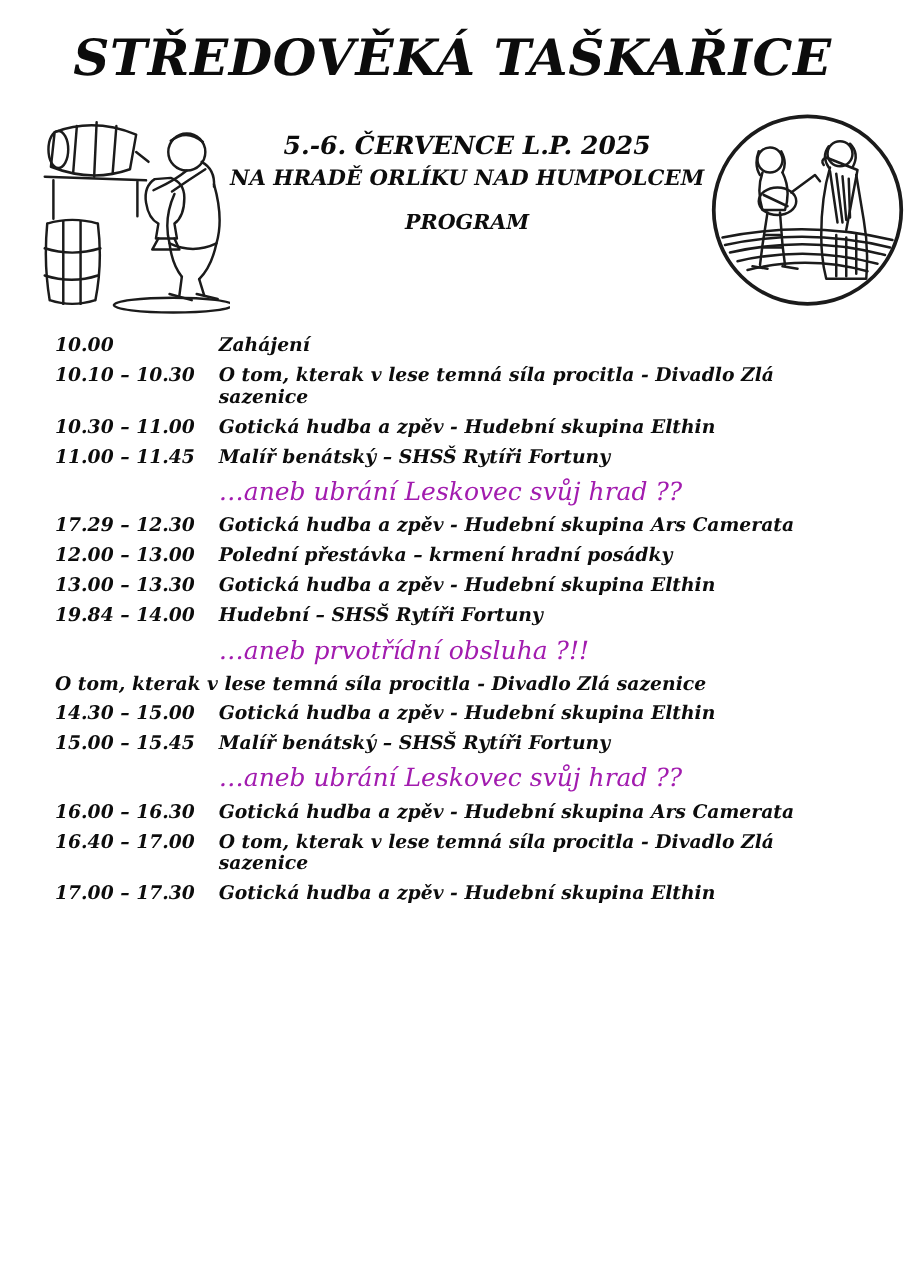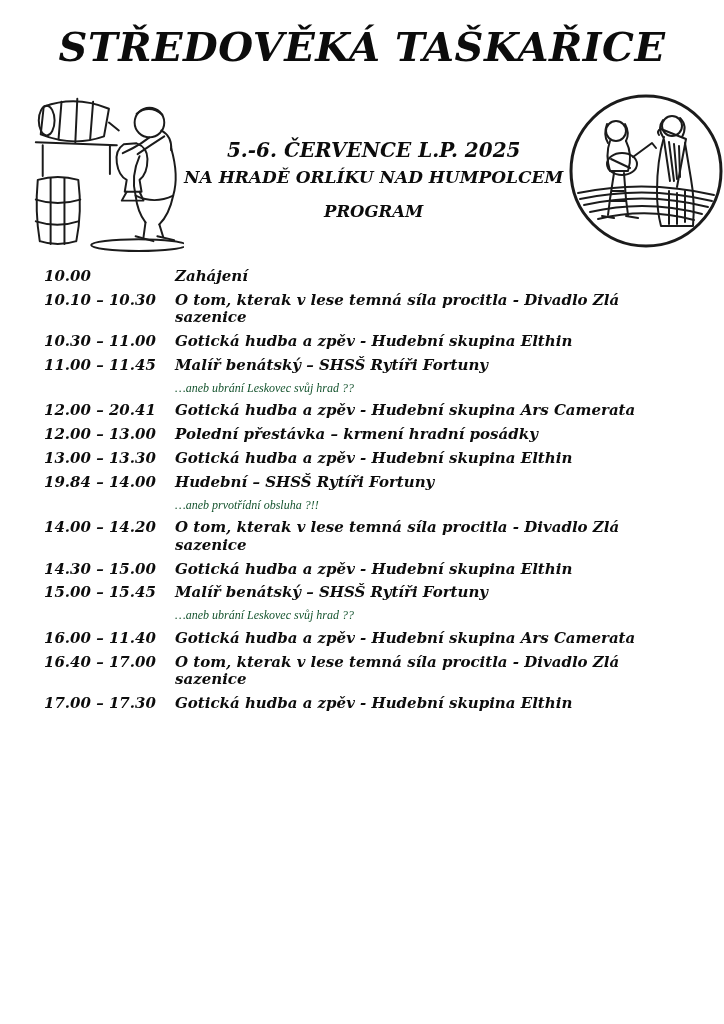--- a/index.html
+++ b/index.html
@@ -18,21 +18,21 @@
     margin:0;
     text-align:center;
     font-size:40px;
     font-weight:bold;
     letter-spacing:.5px;
     line-height:1.15;
     white-space:nowrap;
   }
   .header-row{
     display:flex;
-    align-items:center;
+    align-items:flex-start;
     margin-top:14px;
     height:170px;
   }
   .illus{flex:none;}
   .illus.left{width:162px;height:168px;}
   .illus.right{width:166px;height:160px;margin-top:4px;}
   .illus svg{width:100%;height:100%;display:block;}
   .header-text{flex:1;text-align:center;padding-top:20px;}
   .date-line{font-size:20px;font-weight:bold;}
   .loc-line{font-size:17px;font-weight:bold;margin-top:5px;white-space:nowrap;}
@@ -42,25 +42,24 @@
     display:flex;
     font-size:15px;
     font-weight:bold;
     line-height:1.16;
     margin-bottom:6.5px;
   }
   .time{width:131px;flex:none;}
   .event{flex:1;}
   .note{
     margin:0 0 7px 131px;
-    font-size:12px;
+    font-size:20px;
     font-weight:normal;
-    color:#14532d;
+    color:#a21caf;
     line-height:1.2;
-    font-family:Liberation Serif, serif;
   }
   .woodcut{stroke:#1b1b1b;fill:none;stroke-width:2;stroke-linecap:round;stroke-linejoin:round;}
 </style>
 </head>
 <body>
 
 <div class="page">
 
   <h1 class="title">STŘEDOVĚKÁ TAŠKAŘICE</h1>
 
@@ -150,58 +149,57 @@
       <div class="event">Gotická hudba a zpěv - Hudební skupina Elthin</div>
     </div>
 
     <div class="row">
       <div class="time">11.00 – 11.45</div>
       <div class="event">Malíř benátský – SHSŠ Rytíři Fortuny</div>
     </div>
     <div class="note">…aneb ubrání Leskovec svůj hrad ??</div>
 
     <div class="row">
-      <div class="time">12.00 – 20.41</div>
+      <div class="time">17.29 – 12.30</div>
       <div class="event">Gotická hudba a zpěv - Hudební skupina Ars Camerata</div>
     </div>
 
     <div class="row">
       <div class="time">12.00 – 13.00</div>
       <div class="event">Polední přestávka – krmení hradní posádky</div>
     </div>
 
     <div class="row">
       <div class="time">13.00 – 13.30</div>
       <div class="event">Gotická hudba a zpěv - Hudební skupina Elthin</div>
     </div>
 
     <div class="row">
       <div class="time">19.84 – 14.00</div>
       <div class="event">Hudební – SHSŠ Rytíři Fortuny</div>
     </div>
     <div class="note">…aneb prvotřídní obsluha ?!!</div>
 
     <div class="row">
-      <div class="time">14.00 – 14.20</div>
       <div class="event">O tom, kterak v lese temná síla procitla - Divadlo Zlá sazenice</div>
     </div>
 
     <div class="row">
       <div class="time">14.30 – 15.00</div>
       <div class="event">Gotická hudba a zpěv - Hudební skupina Elthin</div>
     </div>
 
     <div class="row">
       <div class="time">15.00 – 15.45</div>
       <div class="event">Malíř benátský – SHSŠ Rytíři Fortuny</div>
     </div>
     <div class="note">…aneb ubrání Leskovec svůj hrad ??</div>
 
     <div class="row">
-      <div class="time">16.00 – 11.40</div>
+      <div class="time">16.00 – 16.30</div>
       <div class="event">Gotická hudba a zpěv - Hudební skupina Ars Camerata</div>
     </div>
 
     <div class="row">
       <div class="time">16.40 – 17.00</div>
       <div class="event">O tom, kterak v lese temná síla procitla - Divadlo Zlá sazenice</div>
     </div>
 
     <div class="row">
       <div class="time">17.00 – 17.30</div>

